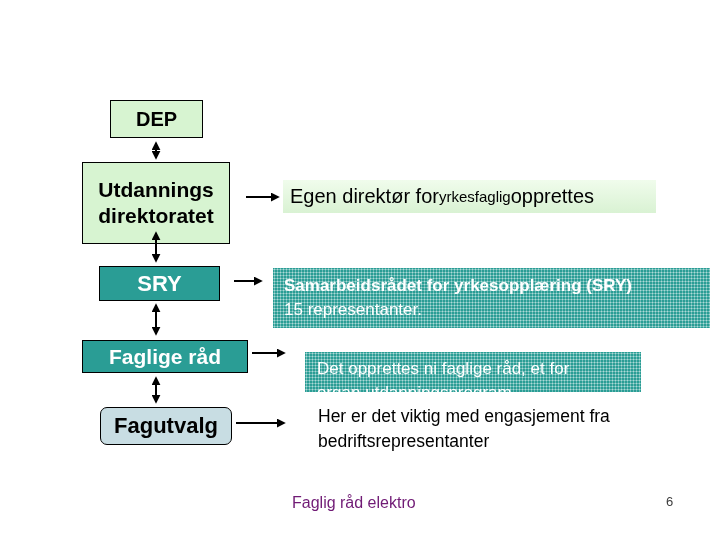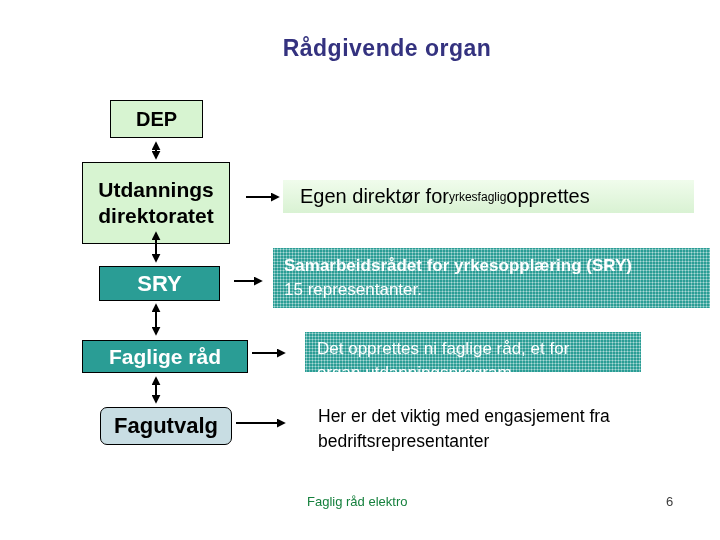--- a/index.html
+++ b/index.html
@@ -19,45 +19,45 @@
   .green{background:#d7f4d1;}
   .teal{background:#2a9d95;color:#ffffff;}
   .bluegray{background:#c8dde3;}
   .node-dep{left:110px;top:100px;width:93px;height:38px;font-size:20px;}
   .node-utd{left:82px;top:162px;width:148px;height:82px;font-size:21px;line-height:1.22;}
   .node-sry{left:99px;top:266px;width:121px;height:35px;font-size:22px;}
   .node-faglige{left:82px;top:340px;width:166px;height:33px;font-size:21px;}
   .node-fagutvalg{left:100px;top:407px;width:132px;height:38px;font-size:22px;border-radius:7px;}
   .note{position:absolute;box-sizing:border-box;}
   .note-egen{
-    left:283px;top:180px;width:411px;height:33px;
+    left:283px;top:180px;width:373px;height:33px;
     background:linear-gradient(180deg,#f0fcec 0%,#d9f2d3 100%);
-    display:flex;align-items:center;padding-left:17px;color:#000;font-size:20px;white-space:nowrap;
+    display:flex;align-items:center;padding-left:7px;color:#000;font-size:20px;white-space:nowrap;
   }
-  .note-egen .t-sm{font-size:12px;}
+  .note-egen .t-sm{font-size:15px;}
   .teal-dotted{
     background-color:#2a9d95;
     background-image:radial-gradient(rgba(255,255,255,0.62) 0.9px, rgba(255,255,255,0) 1.1px);
     background-size:3px 3px;
     color:#ffffff;
+    margin-top:20px;
   }
   .note-sry{left:273px;top:248px;width:437px;height:60px;padding:6px 0 0 11px;font-size:17px;line-height:24px;}
   .note-sry .l1{font-weight:bold;}
   .note-faglige{left:305px;top:332px;width:336px;height:40px;padding:5px 0 0 12px;font-size:17px;line-height:24px;}
   .note-fagutvalg{left:318px;top:404px;color:#000;font-size:17.5px;line-height:25px;}
-  .footer-label{position:absolute;left:307px;top:494px;font-size:13px;color:#15803d;}
+  .footer-label{position:absolute;left:292px;top:494px;font-size:16px;color:#701a75;}
   .page-number{position:absolute;left:666px;top:494px;font-size:13px;color:#3c3c3c;}
   .arrows{position:absolute;left:0;top:0;pointer-events:none;}
 </style>
 </head>
 <body>
 
 <div class="slide">
 
-  <div class="title">Rådgivende organ</div>
 
   <div class="node green node-dep">
     <span>DEP</span>
   </div>
 
   <div class="node green node-utd">
     <div>
       <div>Utdannings</div>
       <div>direktoratet</div>
     </div>

